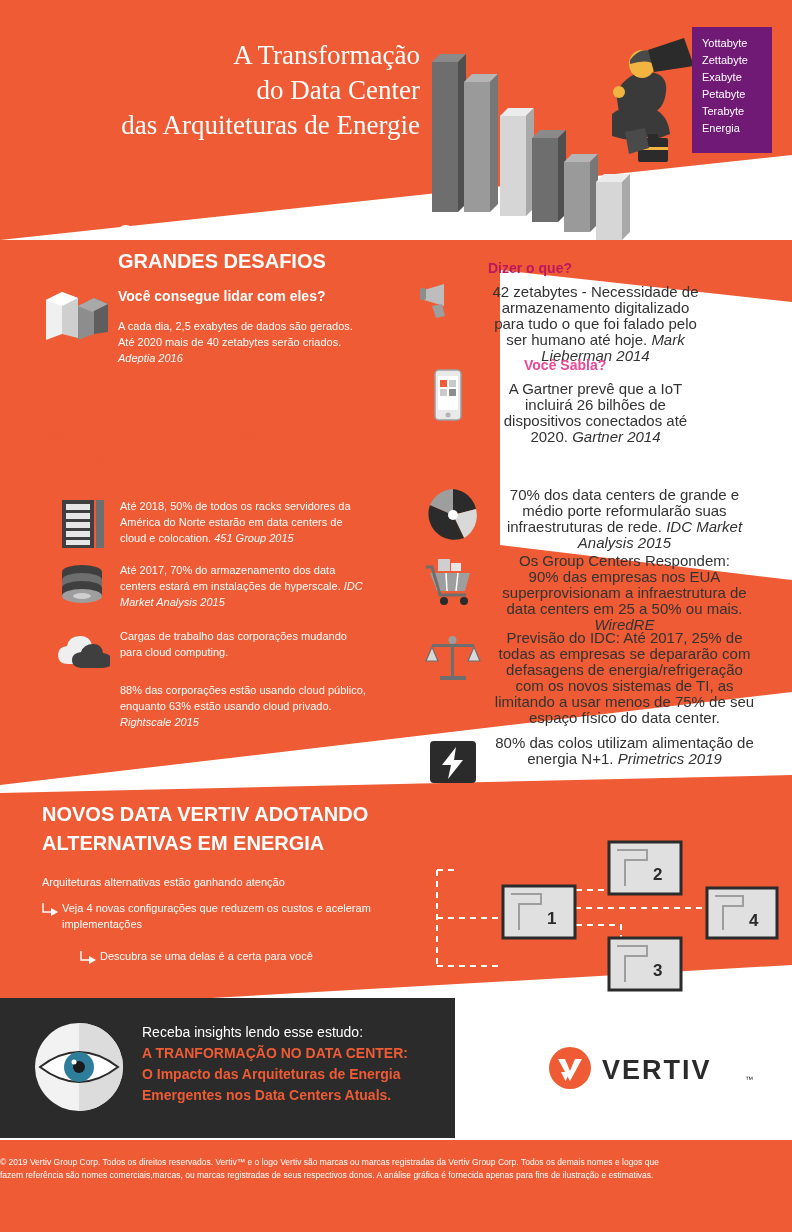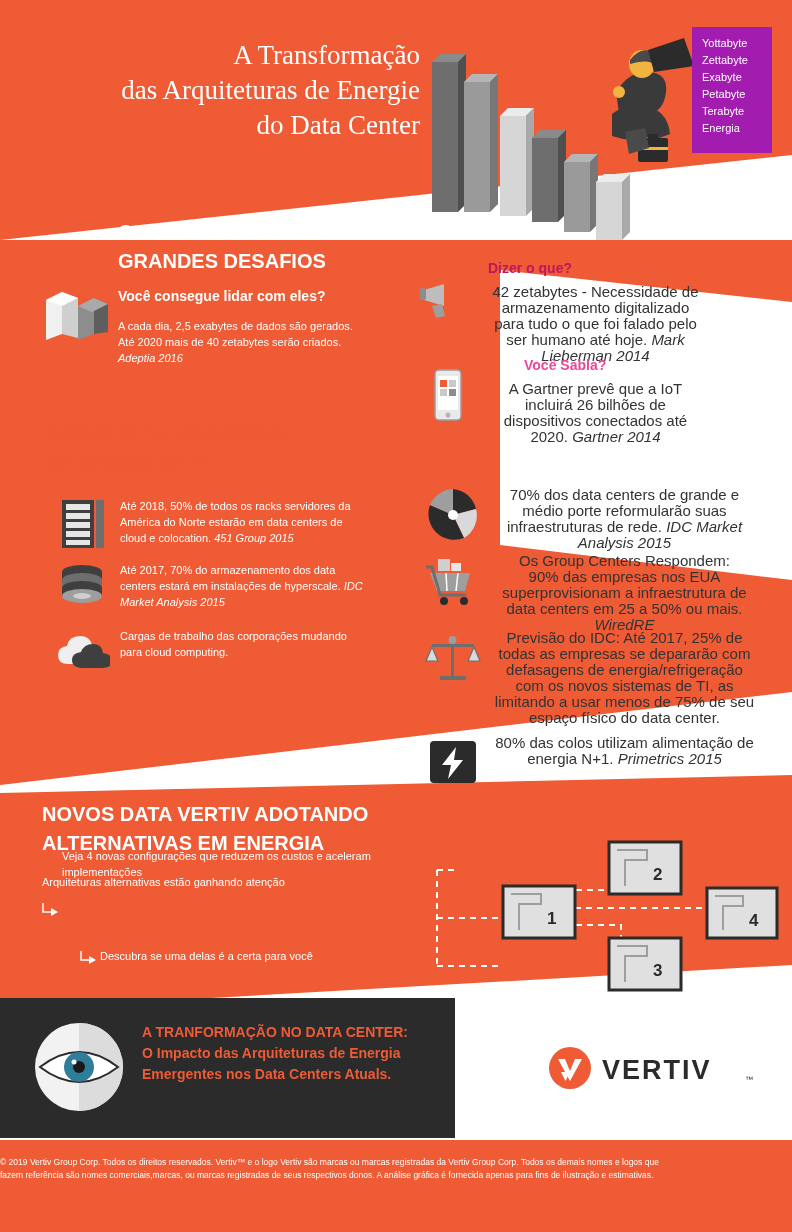--- a/index.html
+++ b/index.html
@@ -28,21 +28,21 @@
     font-size: 27px; line-height: 35px; color: #ffffff; font-weight: normal;
   }
   #header-title div { white-space: nowrap; }
 
   
   #hero-art { position: absolute; top: 20px; left: 420px; width: 300px; height: 225px; }
 
   
   #byte-box {
     position: absolute; top: 27px; left: 692px; width: 80px; height: 126px;
-    background: #a21caf; padding: 8px 8px 24px 10px;
+    background: #701a75; padding: 8px 8px 24px 10px;
   }
   #byte-box div { color: #ffffff; font-size: 11px; line-height: 17px; }
   .body-white { color:#ffffff; font-size: 11px; line-height: 16px; }
   .body-dark { color:#333333; font-size: 15px; line-height: 16px; text-align: center; }
   .ital { font-style: italic; }
 
   
   #sec-bigdata { position:absolute; top: 218px; left: 118px; width: 330px; }
   #sec-bigdata .t1 { font-size: 20px; line-height: 29px; color:#fff; font-weight:bold; }
   #sec-bigdata .t2 { font-size: 14px; color:#fff; font-weight:bold; margin-top: 12px; }
@@ -78,21 +78,21 @@
   #it-r2 { top: 553px; left: 416px; width: 340px; }
   #it-r3 { top: 630px; left: 416px; width: 340px; }
   #it-r4 { top: 735px; left: 416px; width: 340px; }
   #it-r1 .txt, #it-r2 .txt, #it-r3 .txt, #it-r4 .txt { left: 76px; width: 265px; }
   #it-r1 .ico, #it-r2 .ico, #it-r3 .ico, #it-r4 .ico { left: 8px; width: 58px; height: 56px; }
 
   
   #sec-novos { position:absolute; top: 800px; left: 42px; width: 440px; }
   #sec-novos .t { font-size: 20px; line-height: 29px; color:#fff; font-weight:bold; }
   #novos-l1 { position:absolute; top: 874px; left: 42px; width: 330px; }
-  #novos-l2 { position:absolute; top: 848px; left: 62px; width: 320px; }
+  #novos-l2 { position:absolute; top: 900px; left: 62px; width: 320px; }
   #novos-l3 { position:absolute; top: 948px; left: 100px; width: 300px; }
   .arrow-el { position:absolute; }
 
   
   #netdiag { position:absolute; top: 840px; left: 425px; width: 355px; height: 155px; }
 
   
   #dark-band { position:absolute; top: 998px; left: 0; width: 792px; height: 140px; background:#2b2b2b; }
   #dark-band-white { position:absolute; top: 998px; left: 455px; width: 337px; height: 140px; background:#ffffff; }
   #eye-icon { position:absolute; top: 1022px; left: 34px; width: 90px; height: 90px; }
@@ -110,22 +110,22 @@
 <body>
 
 <div class="page">
 
   <div class="band" id="band-top"></div>
   <div class="band" id="band-mid"></div>
   <div class="band" id="band-low"></div>
 
   <h1 id="header-title">
     <div>A Transformação</div>
+    <div>do Data Center</div>
     <div>das Arquiteturas de Energie</div>
-    <div>do Data Center</div>
   </h1>
 
   <svg id="hero-art" viewBox="0 0 300 225">
 
     <g>
       <rect x="12" y="42" width="26" height="150" fill="#6e6e6e"></rect>
       <polygon points="12,42 20,34 46,34 38,42" fill="#8a8a8a"></polygon>
       <polygon points="38,42 46,34 46,184 38,192" fill="#4f4f4f"></polygon>
 
       <rect x="44" y="62" width="26" height="130" fill="#9a9a9a"></rect>
@@ -262,20 +262,24 @@
     <svg class="ico" viewBox="0 0 56 52">
       <path d="M14 36 q-10 0 -10 -9 q0 -8 9 -9 q2 -10 13 -10 q10 0 12 9 q10 0 10 9 q0 10 -11 10z" fill="#efefef"></path>
       <path d="M30 40 q-12 0 -12 -8 q0 -7 9 -8 q3 -8 12 -8 q9 0 10 9 q9 1 9 8 q0 7 -10 7z" fill="#3f3f3f"></path>
     </svg>
     <div class="txt body-white">
       <span>Cargas de trabalho das corporações mudando para cloud computing.</span>
     </div>
   </div>
 
   <div id="bullet-dot"></div>
+  <div id="it-l3b" class="body-white">
+    <span>88% das corporações estão usando cloud público, enquanto 63% estão usando cloud privado.</span>
+    <span class="ital">Rightscale 2015</span>
+  </div>
 
   <div class="item" id="it-r1">
     <svg class="ico" viewBox="0 0 58 56">
       <path d="M29 28 L29 2 A26 26 0 0 1 52 22 Z" fill="#2b2b2b"></path>
       <path d="M29 28 L52 22 A26 26 0 0 1 40 51 Z" fill="#d9d9d9"></path>
       <path d="M29 28 L40 51 A26 26 0 0 1 6 18 Z" fill="#2b2b2b"></path>
       <path d="M29 28 L6 18 A26 26 0 0 1 29 2 Z" fill="#9e9e9e"></path>
       <circle cx="29" cy="28" r="5" fill="#ffffff"></circle>
     </svg>
     <div class="txt body-dark">
@@ -317,21 +321,21 @@
     </div>
   </div>
 
   <div class="item" id="it-r4">
     <svg class="ico" viewBox="0 0 58 56">
       <rect x="6" y="6" width="46" height="42" rx="4" fill="#2b2b2b"></rect>
       <polygon points="32,12 18,30 27,30 24,44 39,25 30,25" fill="#ffffff"></polygon>
     </svg>
     <div class="txt body-dark">
       <span>80% das colos utilizam alimentação de energia N+1.</span>
-      <span class="ital">Primetrics 2015</span>
+      <span class="ital">Primetrics 2019</span>
     </div>
   </div>
 
   <div id="sec-novos">
     <div class="t">NOVOS DATA VERTIV ADOTANDO</div>
     <div class="t">ALTERNATIVAS EM ENERGIA</div>
   </div>
 
   <div id="novos-l1" class="body-white">Arquiteturas alternativas estão ganhando atenção</div>
 
@@ -389,20 +393,21 @@
   <svg id="eye-icon" viewBox="0 0 90 90">
     <circle cx="45" cy="45" r="44" fill="#f2f2f2"></circle>
     <path d="M45 1 A44 44 0 0 1 45 89 Z" fill="#dcdcdc"></path>
     <path d="M6 45 q39 -30 78 0 q-39 30 -78 0z" fill="#ffffff" stroke="#2b2b2b" stroke-width="2"></path>
     <circle cx="45" cy="45" r="15" fill="#2e7d9a"></circle>
     <circle cx="45" cy="45" r="6" fill="#1a1a1a"></circle>
     <circle cx="40" cy="40" r="2.5" fill="#ffffff"></circle>
   </svg>
 
   <div id="cta-text">
+    <div class="l1">Receba insights lendo esse estudo:</div>
     <div class="l2">A TRANFORMAÇÃO NO DATA CENTER:</div>
     <div class="l2">O Impacto das Arquiteturas de Energia</div>
     <div class="l2">Emergentes nos Data Centers Atuals.</div>
   </div>
 
   <svg id="vertiv-logo" viewBox="0 0 210 44">
     <circle cx="22" cy="22" r="21" fill="#EE5B34"></circle>
     <path d="M10 13 l7 0 l5 12 l5 -12 l7 0 l-12 22z" fill="#ffffff"></path>
     <path d="M13 26 l9 0 l-4.5 9z" fill="#ffffff"></path>
     <text x="54" y="33" font-family="Liberation Sans" font-size="27" font-weight="bold" fill="#2b2b2b" letter-spacing="2">VERTIV</text>

